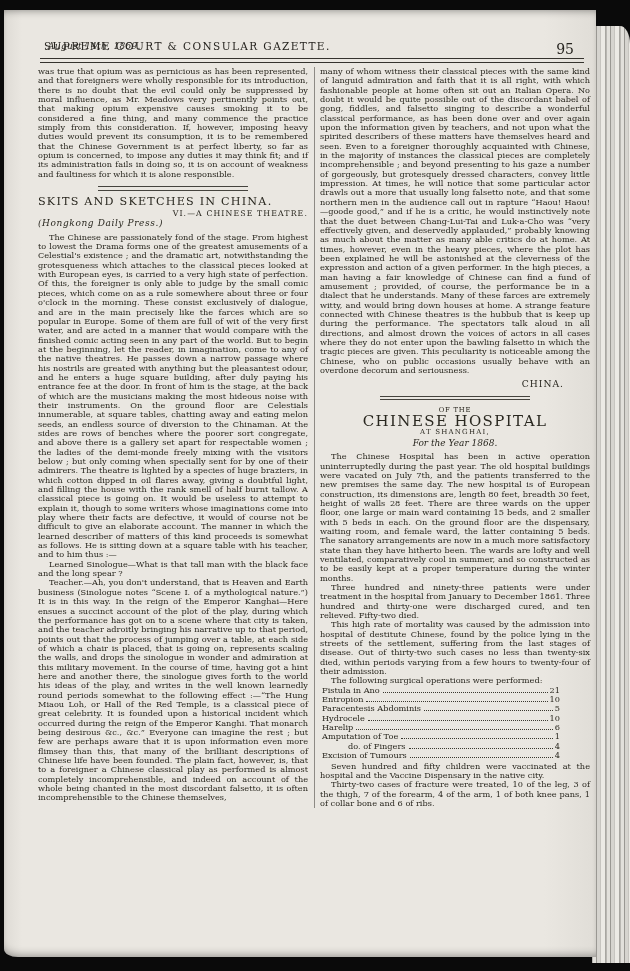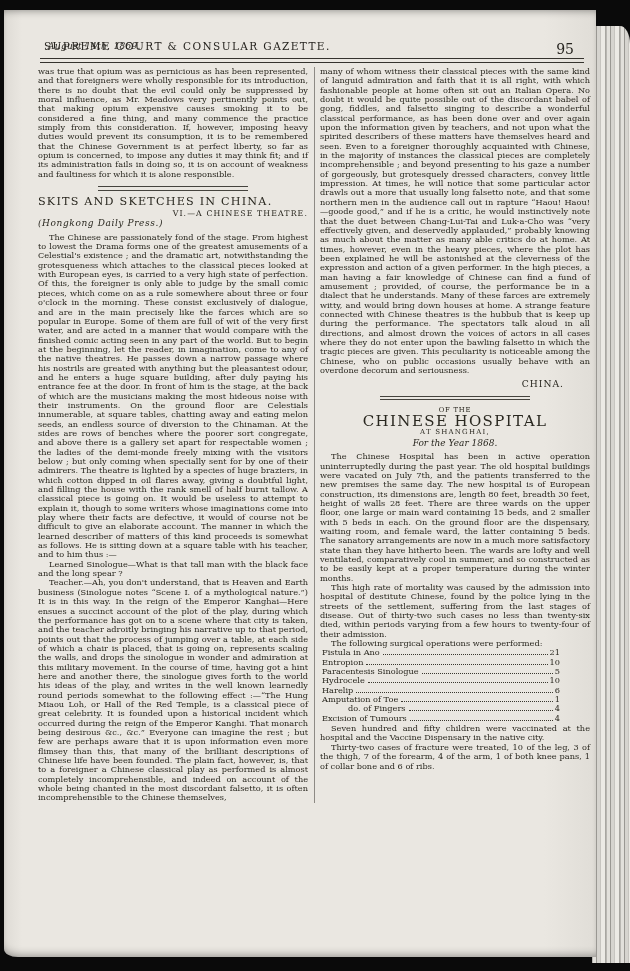--- a/index.html
+++ b/index.html
@@ -101,36 +101,37 @@
       <div class="section-divider"></div>
 
       <div class="report-head">
         <div class="rh-2">OF THE</div>
         <div class="rh-3">CHINESE HOSPITAL</div>
         <div class="rh-4">AT SHANGHAI,</div>
         <div class="rh-5">For the Year 1868.</div>
       </div>
 
       <p class="ind">The Chinese Hospital has been in active operation uninterruptedly during the past year. The old hospital buildings were vacated on July 7th, and the patients transferred to the new premises the same day. The new hospital is of European construction, its dimensions are, length 80 feet, breadth 30 feet, height of walls 28 feet. There are three wards on the upper floor, one large or main ward containing 15 beds, and 2 smaller with 5 beds in each. On the ground floor are the dispensary, waiting room, and female ward, the latter containing 5 beds. The sanatory arrangements are now in a much more satisfactory state than they have hitherto been. The wards are lofty and well ventilated, comparatively cool in summer, and so constructed as to be easily kept at a proper temperature during the winter months.</p>
+      <p class="ind">Three hundred and ninety-three patients were under treatment in the hospital from January to December 1861. Three hundred and thirty-one were discharged cured, and ten relieved. Fifty-two died.</p>
       <p class="ind">This high rate of mortality was caused by the admission into hospital of destitute Chinese, found by the police lying in the streets of the settlement, suffering from the last stages of disease. Out of thirty-two such cases no less than twenty-six died, within periods varying from a few hours to twenty-four of their admission.</p>
       <p class="ind">The following surgical operations were performed:</p>
 
       <div class="ops">
         <div class="op-row">
           <span class="op-name">Fistula in Ano</span>
           <span class="op-dots"></span>
           <span class="op-val">21</span>
         </div>
         <div class="op-row">
           <span class="op-name">Entropion</span>
           <span class="op-dots"></span>
           <span class="op-val">10</span>
         </div>
         <div class="op-row">
-          <span class="op-name">Paracentesis Sinologue</span>
+          <span class="op-name">Paracentesis Abdominis</span>
           <span class="op-dots"></span>
           <span class="op-val">5</span>
         </div>
         <div class="op-row">
           <span class="op-name">Hydrocele</span>
           <span class="op-dots"></span>
           <span class="op-val">10</span>
         </div>
         <div class="op-row">
           <span class="op-name">Harelip</span>

